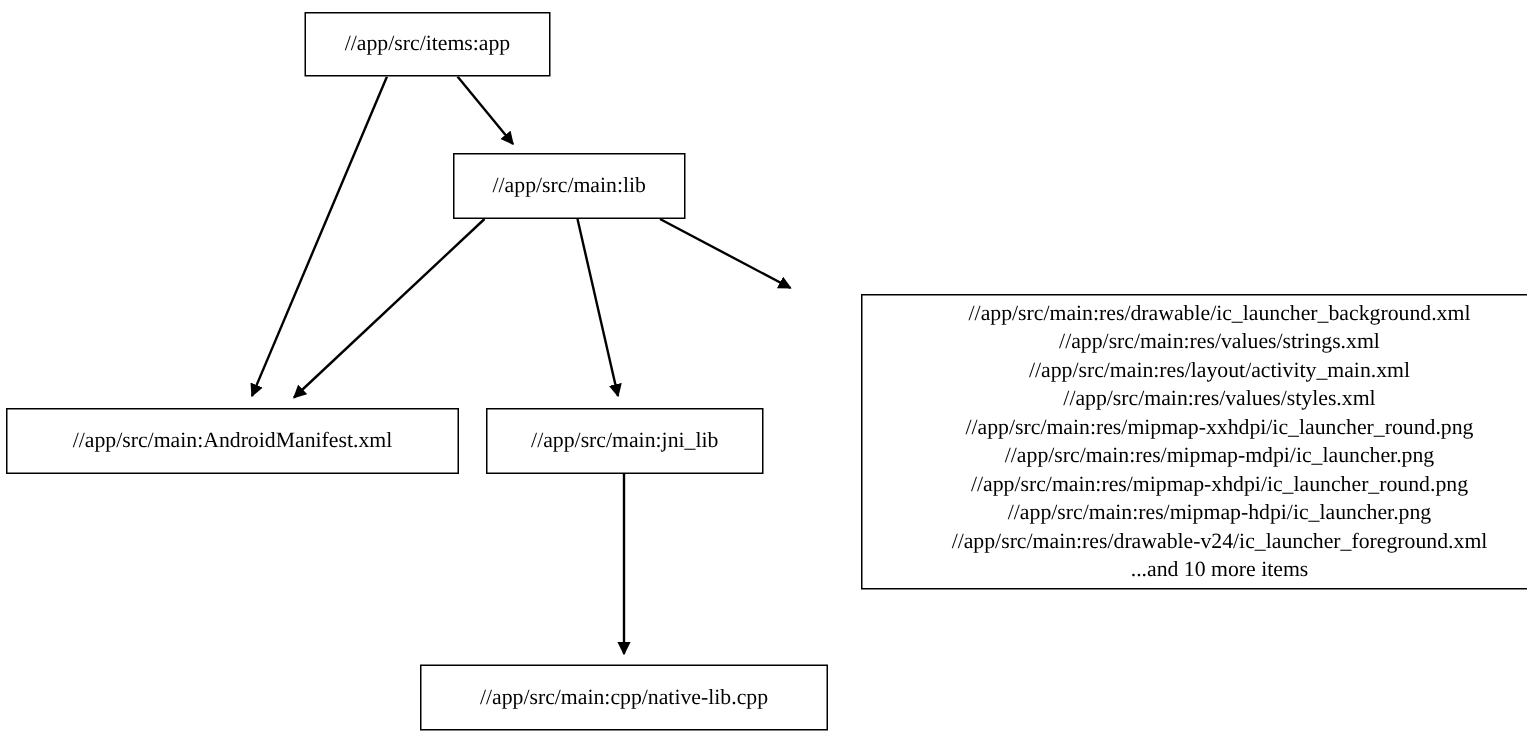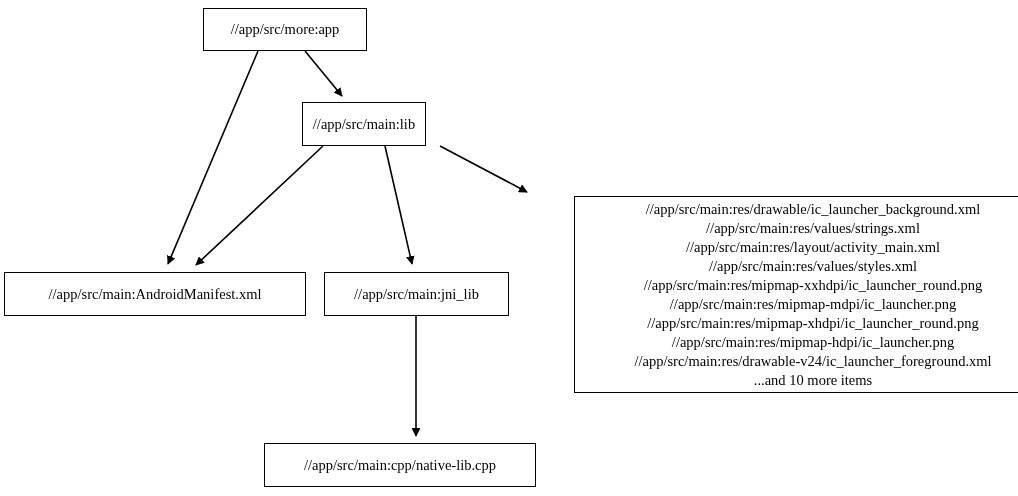--- a/index.html
+++ b/index.html
@@ -39,25 +39,25 @@
     white-space: pre;
     z-index: 2;
   }
   .node-label {
     display: block;
     width: 100%;
     text-align: center;
     white-space: pre;
   }
   #node-app      { left: 203px; top: 8px;   width: 164px; height: 43px; }
-  #node-lib      { left: 302px; top: 102px; width: 124px; height: 44px; }
+  #node-lib      { left: 302px; top: 102px; width: 155px; height: 44px; }
   #node-manifest { left: 4px;   top: 272px; width: 302px; height: 44px; }
   #node-jni      { left: 324px; top: 272px; width: 185px; height: 44px; }
   #node-res      { left: 530px; top: 196px; width: 478px; height: 197px; margin-left: 44px; }
-  #node-cpp      { left: 264px; top: 443px; width: 272px; height: 44px; }
+  #node-cpp      { left: 280px; top: 443px; width: 272px; height: 44px; }
 </style>
 </head>
 <body>
 
 <div id="canvas">
 
   <svg id="edges" viewBox="0 0 1018 496" width="1018" height="496">
     <defs>
       <marker id="arrow" viewBox="0 0 10 10" refX="9" refY="5" markerWidth="5.5" markerHeight="5.5" orient="auto-start-reverse">
         <path d="M 0 0 L 10 5 L 0 10 z" fill="#000000"></path>
@@ -71,21 +71,21 @@
     <path d="M 323 146 L 196 265" stroke="#000000" stroke-width="1.6" fill="none" marker-end="url(#arrow)"></path>
 
     <path d="M 385 146 L 412 264" stroke="#000000" stroke-width="1.6" fill="none" marker-end="url(#arrow)"></path>
 
     <path d="M 440 146 L 527 192" stroke="#000000" stroke-width="1.6" fill="none" marker-end="url(#arrow)"></path>
 
     <path d="M 416 316 L 416 436" stroke="#000000" stroke-width="1.6" fill="none" marker-end="url(#arrow)"></path>
   </svg>
 
   <div class="node" id="node-app">
-    <span class="node-label">//app/src/more:app</span>
+    <span class="node-label">//app/src/items:app</span>
   </div>
 
   <div class="node" id="node-lib">
     <span class="node-label">//app/src/main:lib</span>
   </div>
 
   <div class="node" id="node-jni">
     <span class="node-label">//app/src/main:jni_lib</span>
   </div>
 

